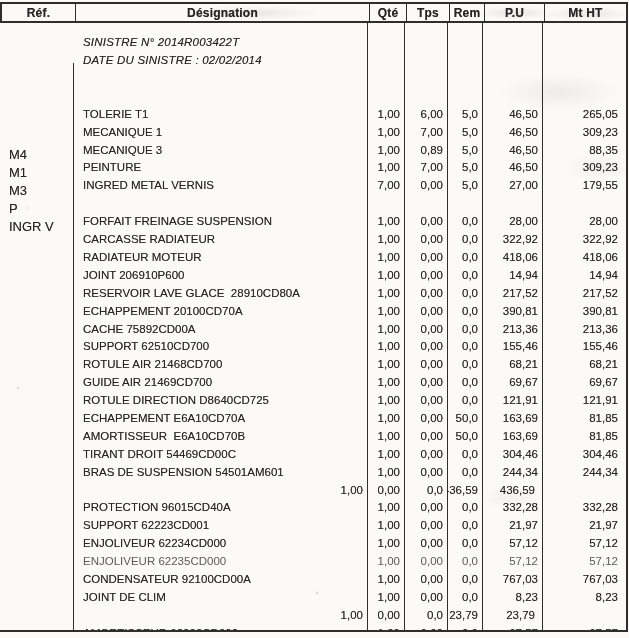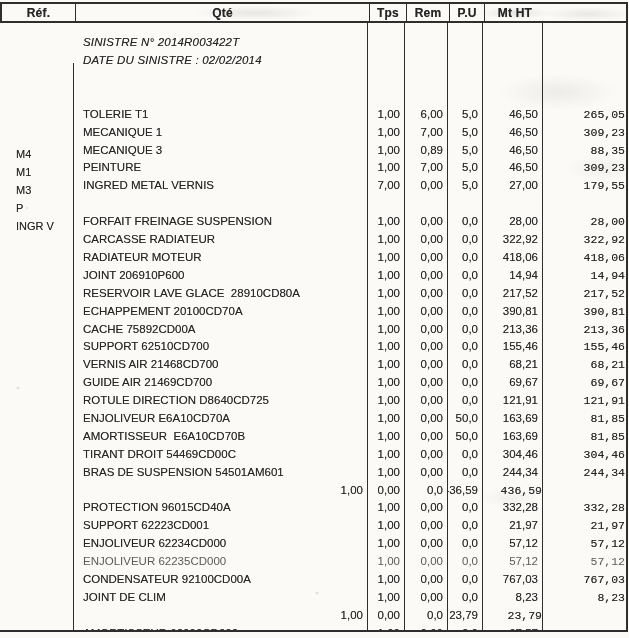--- a/index.html
+++ b/index.html
@@ -76,41 +76,42 @@
     align-items: center;
     font-size: 11.5px;
     line-height: 1;
     border-right: 1px solid var(--line, #2e2e2e);
     white-space: pre;
     overflow: hidden;
     text-shadow: 0 0 .4px rgba(0,0,0,.45);
   }
   .cell:last-child { border-right: none; }
 
-  .c-ref { padding-left: 16px; font-size: 11px; margin-top: 40px; }
+  .c-ref { padding-left: 9px; font-size: 13px; margin-top: 40px; }
   .c-des { padding-left: 9px; }
   .c-num { justify-content: flex-end; padding-right: 4px; }
-  .c-mt  { padding-right: 1px; font-family: Liberation Mono, monospace; }
+  .c-mt  { padding-right: 8px; }
 
   .row.claim .c-des {
     font-weight: normal;
     font-style: italic;
     letter-spacing: .2px;
   }
 
   .row.faded .cell { color: #5a5a5a; text-shadow: none; }
 </style>
 </head>
 <body>
 
 <div class="page">
   <div class="table">
 
     <div class="thead">
       <div class="th">Réf.</div>
+      <div class="th">Désignation</div>
       <div class="th">Qté</div>
       <div class="th">Tps</div>
       <div class="th">Rem</div>
       <div class="th">P.U</div>
       <div class="th">Mt HT</div>
     </div>
 
     <div class="tbody">
         <div class="row claim">
     <div class="cell c-ref"></div>
@@ -269,21 +270,21 @@
     <div class="cell c-ref"></div>
     <div class="cell c-des">SUPPORT 62510CD700</div>
     <div class="cell c-num">1,00</div>
     <div class="cell c-num">0,00</div>
     <div class="cell c-num">0,0</div>
     <div class="cell c-num">155,46</div>
     <div class="cell c-num c-mt">155,46</div>
   </div>
         <div class="row">
     <div class="cell c-ref"></div>
-    <div class="cell c-des">VERNIS AIR 21468CD700</div>
+    <div class="cell c-des">ROTULE AIR 21468CD700</div>
     <div class="cell c-num">1,00</div>
     <div class="cell c-num">0,00</div>
     <div class="cell c-num">0,0</div>
     <div class="cell c-num">68,21</div>
     <div class="cell c-num c-mt">68,21</div>
   </div>
         <div class="row">
     <div class="cell c-ref"></div>
     <div class="cell c-des">GUIDE AIR 21469CD700</div>
     <div class="cell c-num">1,00</div>
@@ -296,21 +297,21 @@
     <div class="cell c-ref"></div>
     <div class="cell c-des">ROTULE DIRECTION D8640CD725</div>
     <div class="cell c-num">1,00</div>
     <div class="cell c-num">0,00</div>
     <div class="cell c-num">0,0</div>
     <div class="cell c-num">121,91</div>
     <div class="cell c-num c-mt">121,91</div>
   </div>
         <div class="row">
     <div class="cell c-ref"></div>
-    <div class="cell c-des">ENJOLIVEUR E6A10CD70A</div>
+    <div class="cell c-des">ECHAPPEMENT E6A10CD70A</div>
     <div class="cell c-num">1,00</div>
     <div class="cell c-num">0,00</div>
     <div class="cell c-num">50,0</div>
     <div class="cell c-num">163,69</div>
     <div class="cell c-num c-mt">81,85</div>
   </div>
         <div class="row">
     <div class="cell c-ref"></div>
     <div class="cell c-des">AMORTISSEUR  E6A10CD70B</div>
     <div class="cell c-num">1,00</div>

